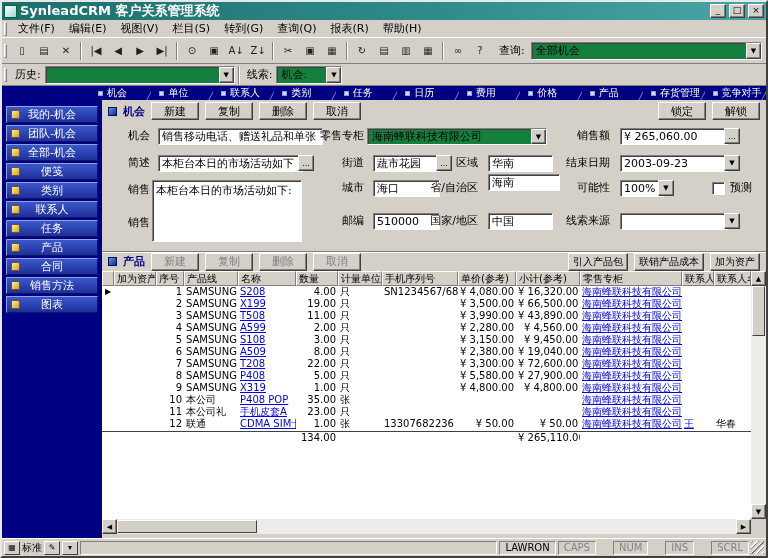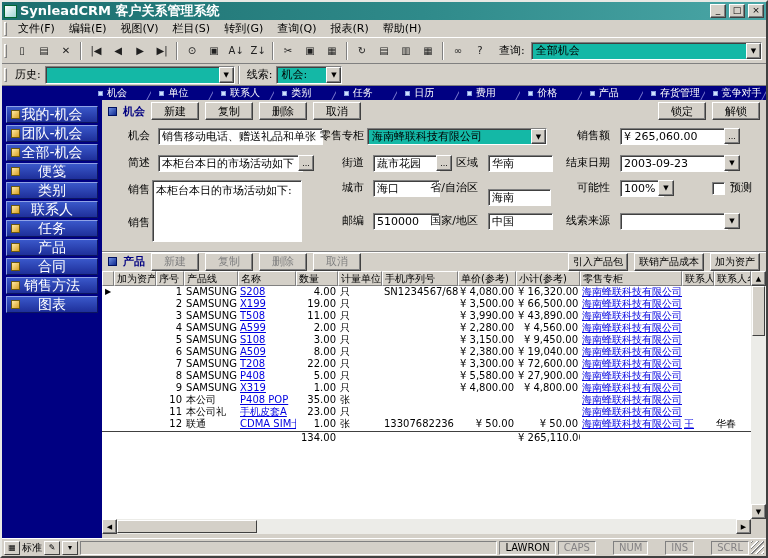--- a/index.html
+++ b/index.html
@@ -18,39 +18,39 @@
   .menubar { height:18px; flex:none; display:flex; align-items:center; border-bottom:1px solid #fff; }
   .grip { width:3px; height:14px; flex:none; border:1px solid; border-color:#fff #808080 #808080 #fff; margin:0 4px 0 2px; }
   .menubar ul { display:flex; list-style:none; height:100%; align-items:flex-end; }
   .menubar li { padding:1px 7px; white-space:nowrap; }
 
   
   .toolbar { height:26px; flex:none; display:flex; align-items:center; border-bottom:1px solid #808080; padding-right:4px; }
   .icon-btn { width:22px; height:20px; flex:none; display:flex; align-items:center; justify-content:center; font-size:10px; white-space:nowrap; color:#202020; }
   .tb-sep { width:2px; height:18px; flex:none; border-left:1px solid #808080; border-right:1px solid #fff; margin:0 3px; }
   .tb-label { margin:0 4px 0 8px; white-space:nowrap; }
-  .combo { display:flex; align-items:center; background:#14b8a6; border:1px solid; border-color:#808080 #fff #fff #808080; box-shadow:inset 1px 1px 0 #404040; height:18px; }
+  .combo { display:flex; align-items:center; background:#15803d; border:1px solid; border-color:#808080 #fff #fff #808080; box-shadow:inset 1px 1px 0 #404040; height:18px; }
   .combo-val { flex:1; padding:0 4px; white-space:nowrap; overflow:hidden; line-height:16px; }
   .combo-dd { width:15px; height:100%; flex:none; background:#d4d0c8; border:1px solid; border-color:#fff #404040 #404040 #fff; box-shadow:inset -1px -1px 0 #808080; font-size:7px; display:flex; align-items:center; justify-content:center; }
   .query-combo { flex:1; margin-left:2px; }
 
   
   .filterbar { height:22px; flex:none; display:flex; align-items:center; border-bottom:1px solid #808080; }
   .fb-label { margin:0 4px; white-space:nowrap; }
 
   
   .tabbar { height:14px; flex:none; background:#000082; display:flex; padding-left:88px; }
   .tab { flex:1; position:relative; display:flex; align-items:center; gap:4px; padding-left:8px; color:#fff; font-size:10px; white-space:nowrap; overflow:hidden; }
   .tab::after { content:""; position:absolute; right:0; top:-2px; bottom:-2px; width:1px; background:#7b7bd0; transform:skewX(-28deg); }
   .tab-dot { width:5px; height:5px; flex:none; background:#cfe0ff; border:1px solid #8aa0e0; }
 
   
   .content { flex:1; display:flex; min-height:0; }
   .sidebar { width:100px; flex:none; background:#000082; padding-top:4px; }
-  .side-btn { position:relative; height:17px; margin:2px 4px; background:linear-gradient(180deg,#3a58ca,#1e2f9a); border:1px solid; border-color:#8fa2e6 #0c1560 #0c1560 #8fa2e6; color:#fff; font-size:14px; display:flex; align-items:center; justify-content:center; white-space:nowrap; overflow:hidden; }
+  .side-btn { position:relative; height:17px; margin:2px 4px; background:linear-gradient(180deg,#3a58ca,#1e2f9a); border:1px solid; border-color:#8fa2e6 #0c1560 #0c1560 #8fa2e6; color:#fff; font-size:11px; display:flex; align-items:center; justify-content:center; white-space:nowrap; overflow:hidden; }
   .side-icon { position:absolute; left:4px; width:9px; height:9px; background:linear-gradient(135deg,#ffeaa6,#d8a020); border:1px solid #6a5810; }
 
   .main { flex:1; display:flex; flex-direction:column; min-width:0; }
 
   .sec-header { height:22px; flex:none; display:flex; align-items:center; padding:0 6px; gap:6px; }
   .sec-icon { width:9px; height:9px; flex:none; background:linear-gradient(135deg,#6f8fe0,#102a90); border:1px solid #001060; }
   .sec-title { color:#000080; font-weight:bold; white-space:nowrap; }
   .push { height:18px; min-width:48px; padding:0 6px; background:#d4d0c8; border:1px solid; border-color:#fff #404040 #404040 #fff; box-shadow:inset -1px -1px 0 #808080; display:flex; align-items:center; justify-content:center; font-size:11px; white-space:nowrap; }
   .push.sm { min-width:0; font-size:10px; padding:0 4px; }
   .push.disabled { color:#808080; }
@@ -309,21 +309,21 @@
         <span class="fld" style="left:380px;top:33px;width:65px">华南</span>
         <span class="lbl" style="left:430px;top:33px;width:78px">结束日期</span>
         <span class="fld" style="left:512px;top:33px;width:108px">2003-09-23</span>
         <span class="mini-btn" style="left:622px;top:33px;font-size:7px">▼</span>
 
         <span class="lbl" style="left:2px;top:60px;width:46px">销售</span>
         <div class="notes">本柜台本日的市场活动如下:</div>
         <span class="lbl" style="left:195px;top:58px;width:67px">城市</span>
         <span class="fld" style="left:265px;top:58px;width:67px">海口</span>
         <span class="lbl" style="left:300px;top:58px;width:76px">省/自治区</span>
-        <span class="fld" style="left:380px;top:67px;width:63px">海南</span>
+        <span class="fld" style="left:380px;top:52px;width:72px">海南</span>
         <span class="lbl" style="left:430px;top:58px;width:78px">可能性</span>
         <span class="fld" style="left:512px;top:58px;width:44px">100%</span>
         <span class="mini-btn" style="left:556px;top:58px;font-size:7px">▼</span>
         <span class="chk" style="left:610px;top:60px"></span>
         <span class="lbl" style="left:628px;top:58px;width:30px;text-align:left">预测</span>
 
         <span class="lbl" style="left:2px;top:93px;width:46px">销售</span>
         <span class="lbl" style="left:195px;top:91px;width:67px">邮编</span>
         <span class="fld" style="left:265px;top:91px;width:67px">510000</span>
         <span class="lbl" style="left:300px;top:91px;width:76px">国家/地区</span>

